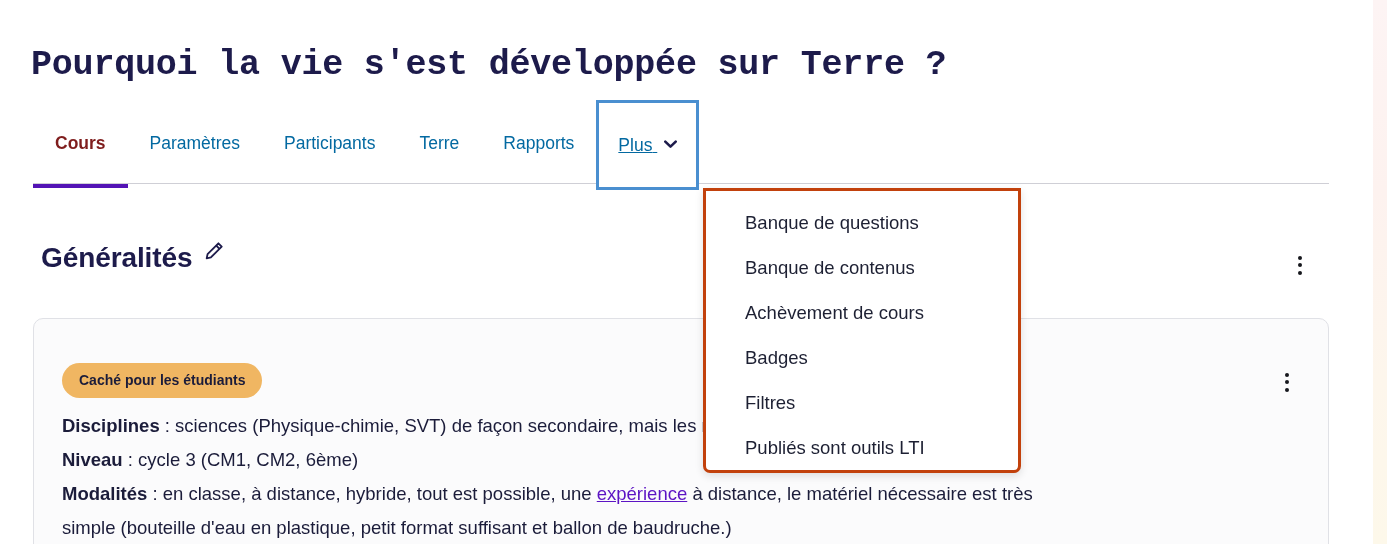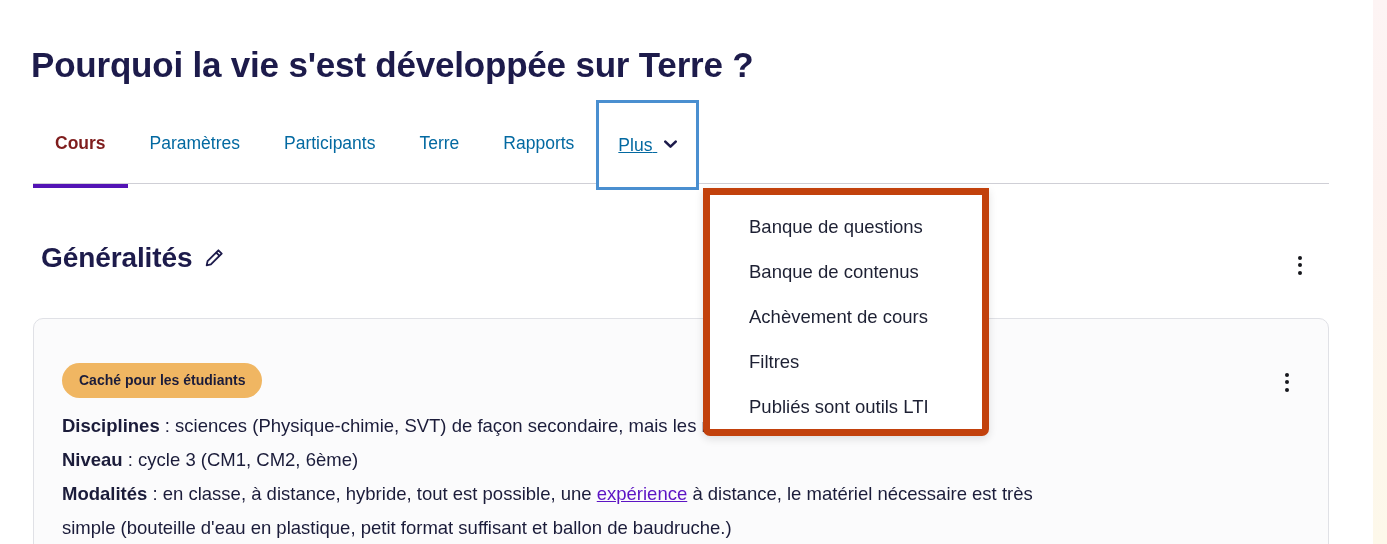--- a/index.html
+++ b/index.html
@@ -41,20 +41,21 @@
   .course-title {
     position: absolute;
     left: 31px;
     top: 43px;
     font-size: 35px;
     line-height: 44px;
     font-weight: 700;
     letter-spacing: -0.2px;
     color: #1d1b4b;
     white-space: nowrap;
+    font-family: Liberation Mono, monospace;
   }
 
   
   .tabbar {
     position: absolute;
     left: 0;
     top: 100px;
     width: 1373px;
     height: 88px;
   }
@@ -122,21 +123,21 @@
     background: #cfcfd6;
     z-index: 1;
   }
 
   
   .section-head {
     position: absolute;
     left: 41px;
     top: 240px;
     display: flex;
-    align-items: center;
+    align-items: flex-start;
     gap: 11px;
   }
 
   .section-head h2 {
     font-size: 28px;
     line-height: 36px;
     font-weight: 700;
     color: #1d1b4b;
     letter-spacing: -0.1px;
   }
@@ -223,23 +224,23 @@
   .body-text a {
     color: #5c14c4;
     text-decoration: underline;
   }
 
   
   .dropdown {
     position: absolute;
     left: 703px;
     top: 188px;
-    width: 286px;
+    width: 318px;
     background: #ffffff;
-    border: 7px solid #c2410c;
+    border: 3px solid #c2410c;
     border-radius: 0 0 7px 7px;
     box-shadow: 0 3px 9px rgba(0,0,0,0.12);
     padding: 9px 0 0 0;
     z-index: 40;
   }
 
   .dropdown-item {
     display: block;
     padding: 10px 20px 10px 39px;
     font-size: 18.5px;
@@ -343,19 +344,20 @@
         <span>simple (bouteille d'eau en plastique, petit format suffisant et ballon de baudruche.)</span>
       </p>
     </div>
 
   </section>
 
   <div class="dropdown">
     <a class="dropdown-item" href="#">Banque de questions</a>
     <a class="dropdown-item" href="#">Banque de contenus</a>
     <a class="dropdown-item" href="#">Achèvement de cours</a>
+    <a class="dropdown-item" href="#">Badges</a>
     <a class="dropdown-item" href="#">Filtres</a>
     <a class="dropdown-item" href="#">Publiés sont outils LTI</a>
   </div>
 
 </div>
 
 <div class="edge-strip"></div>
 
 </body></html>

